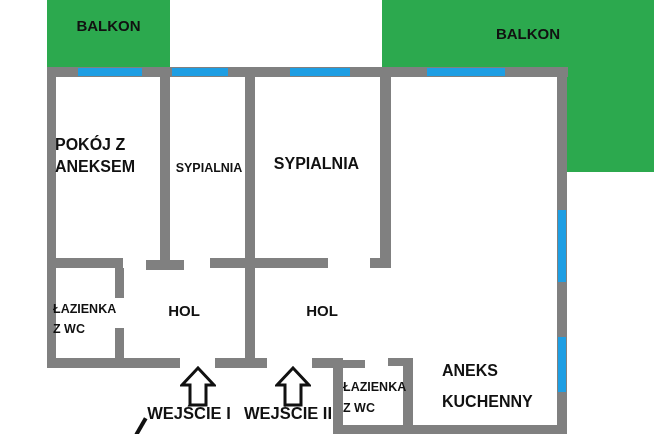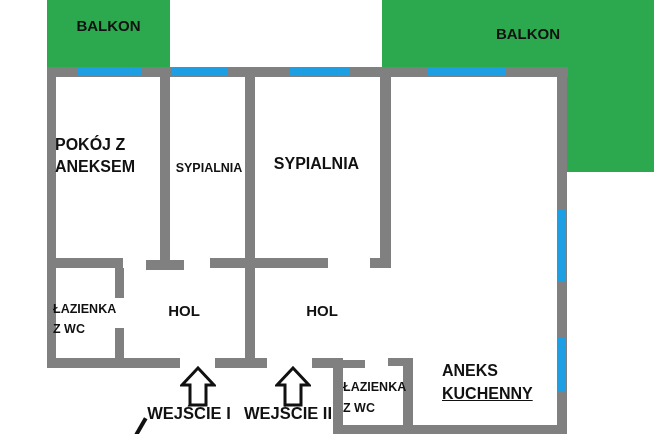--- a/index.html
+++ b/index.html
@@ -78,21 +78,21 @@
   <div class="lbl" style="left:53px;top:302px;font-size:12.5px;">ŁAZIENKA</div>
   <div class="lbl" style="left:53px;top:322px;font-size:12.5px;">Z WC</div>
 
   <div class="lbl center" style="left:154px;top:302px;width:60px;font-size:15px;">HOL</div>
   <div class="lbl center" style="left:292px;top:302px;width:60px;font-size:15px;">HOL</div>
 
   <div class="lbl" style="left:343px;top:380px;font-size:12.5px;">ŁAZIENKA</div>
   <div class="lbl" style="left:343px;top:401px;font-size:12.5px;">Z WC</div>
 
   <div class="lbl" style="left:442px;top:362px;font-size:16px;">ANEKS</div>
-  <div class="lbl" style="left:442px;top:385px;font-size:16px;text-decoration:underline;">KUCHENNY</div>
+  <div class="lbl" style="left:442px;top:393px;font-size:16px;">KUCHENNY</div>
 
   <svg class="arrow" style="left:180px;top:366px;" viewBox="0 0 36 41">
     <polygon points="18,2 34,19 26,19 26,39 10,39 10,19 2,19" fill="#ffffff" stroke="#111111" stroke-width="3"></polygon>
   </svg>
   <svg class="arrow" style="left:275px;top:366px;" viewBox="0 0 36 41">
     <polygon points="18,2 34,19 26,19 26,39 10,39 10,19 2,19" fill="#ffffff" stroke="#111111" stroke-width="3"></polygon>
   </svg>
 
   <div class="lbl center" style="left:139px;top:404px;width:100px;font-size:16.5px;">WEJŚCIE I</div>
   <div class="lbl center" style="left:238px;top:404px;width:100px;font-size:16.5px;">WEJŚCIE II</div>

